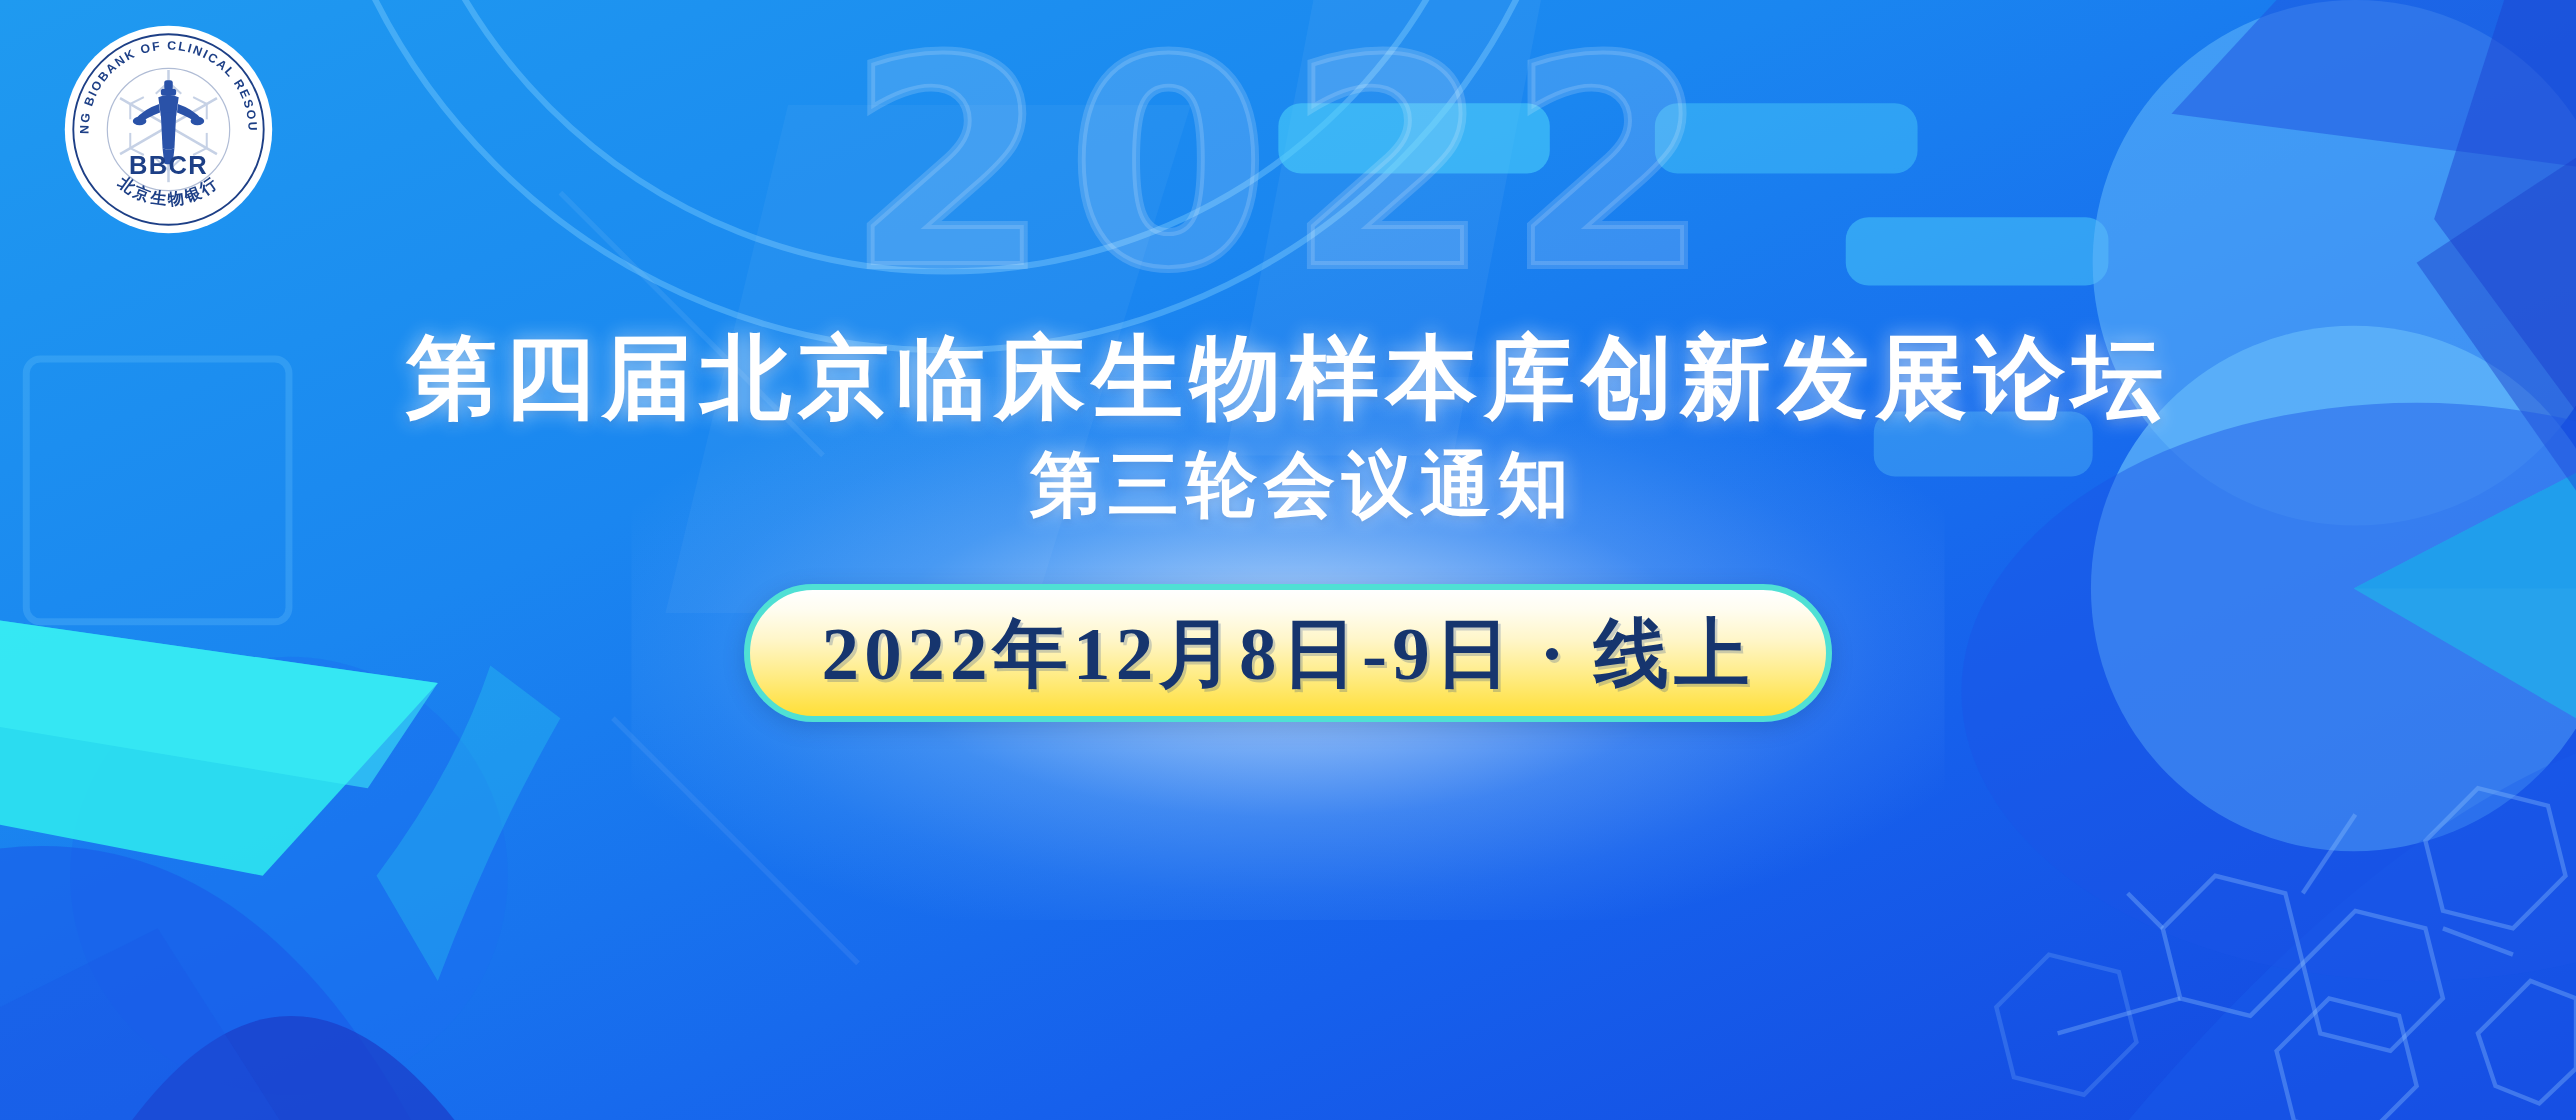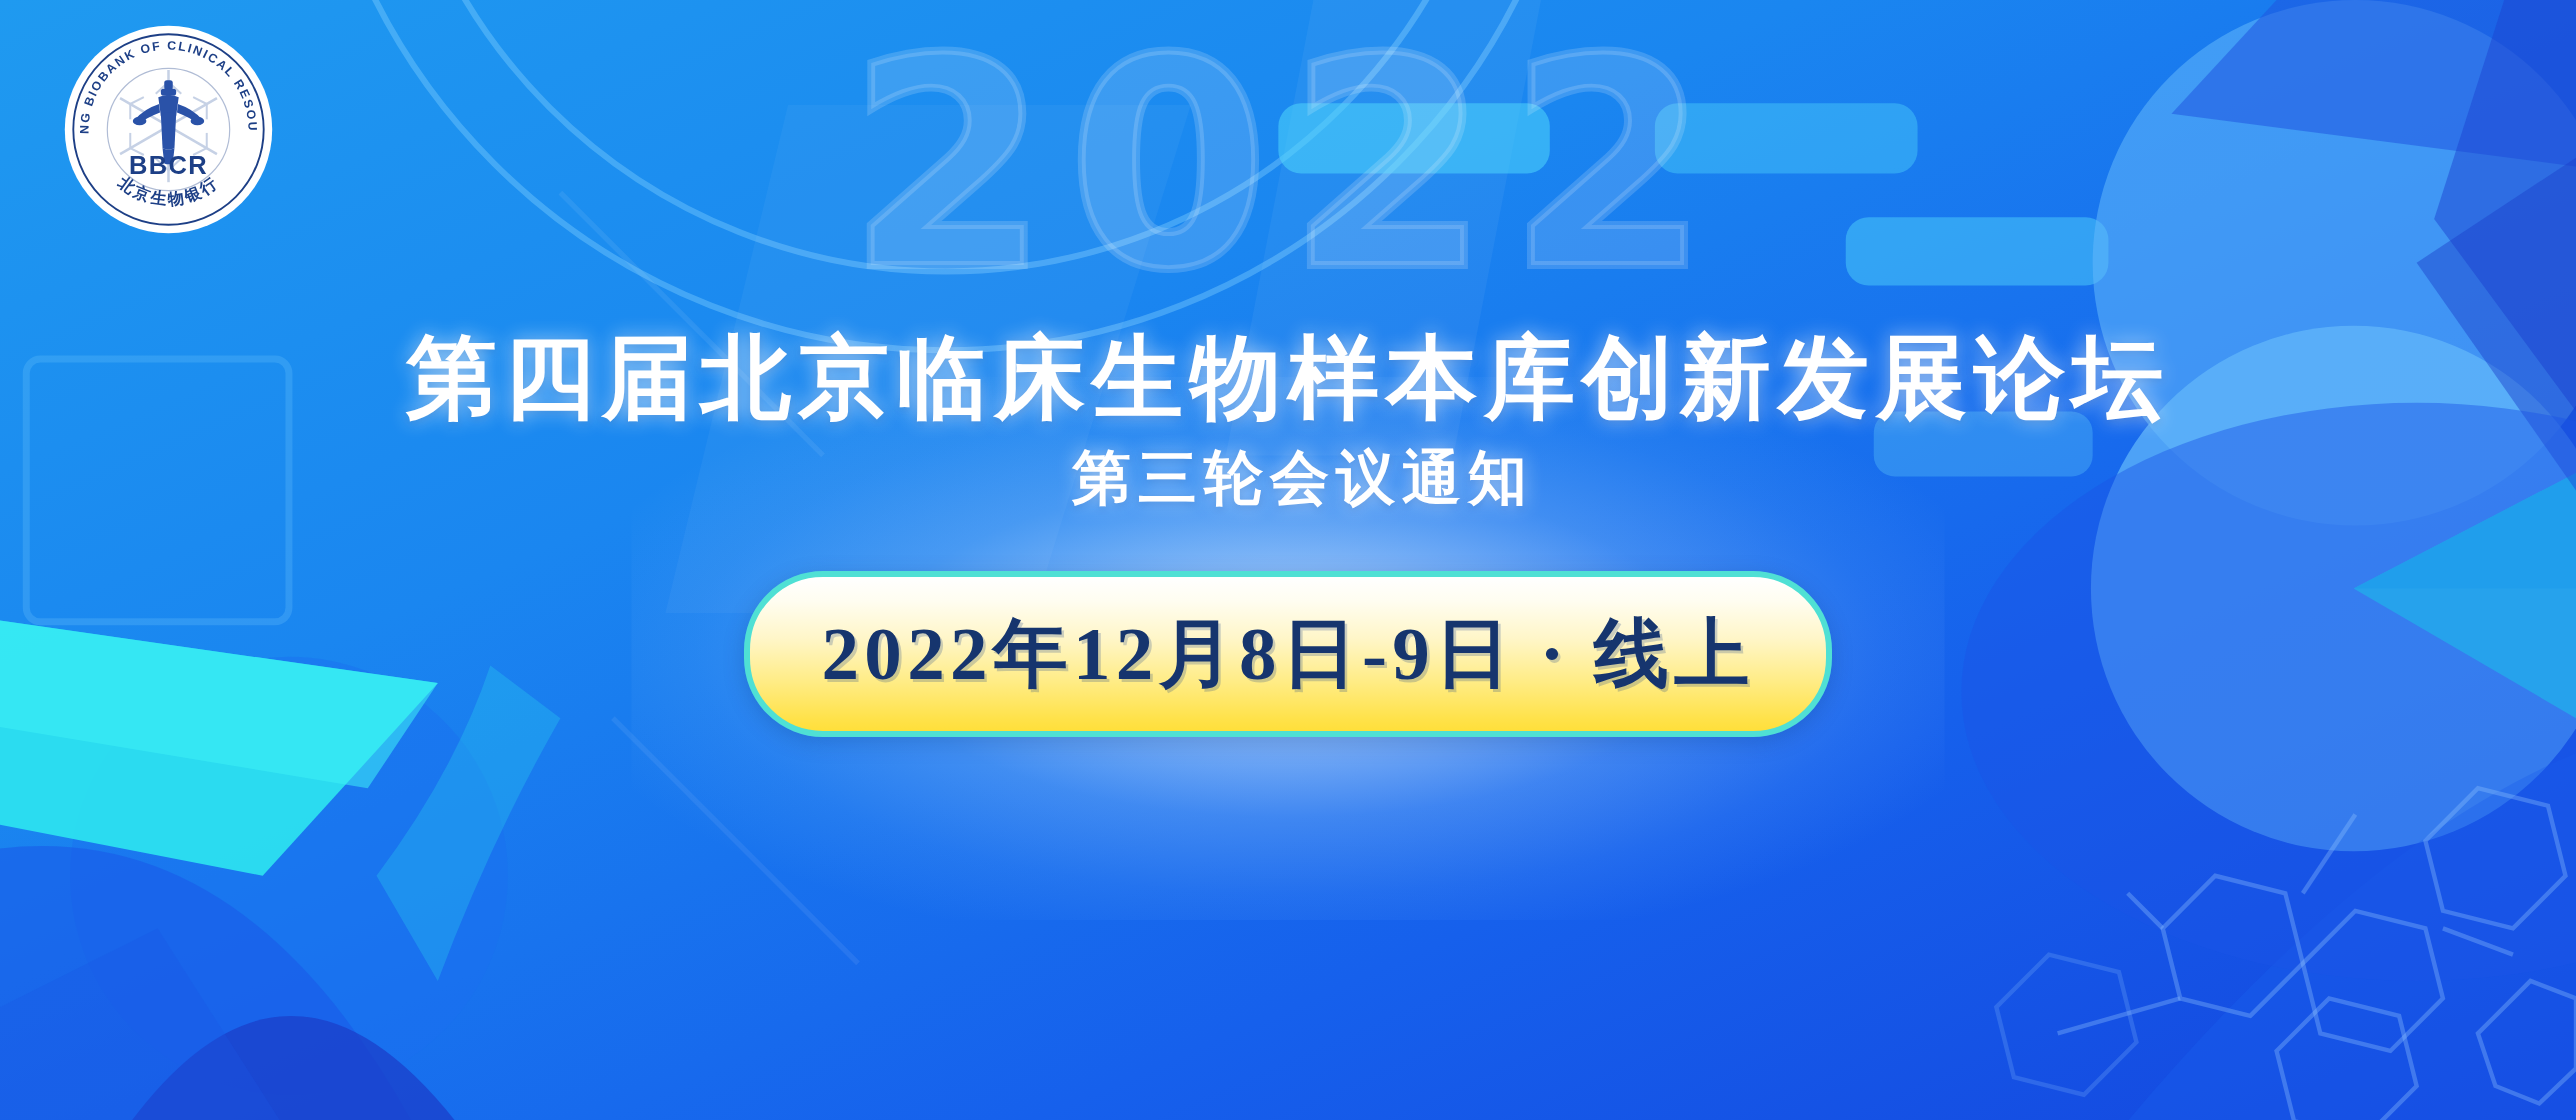--- a/index.html
+++ b/index.html
@@ -90,36 +90,36 @@
     font-size:91px;
     line-height:1.12;
     font-weight:700;
     letter-spacing:7px;
     text-shadow:0 0 19px rgba(255,255,255,0.6),0 1.8px 7px rgba(10,60,140,0.22);
     white-space:nowrap;
   }
   .subtitle2{
     margin-top:15.8px;
     color:#ffffff;
-    font-size:59px;
+    font-size:71px;
     line-height:1.12;
     font-weight:700;
     letter-spacing:7px;
     text-shadow:0 0 19px rgba(255,255,255,0.6),0 1.8px 7px rgba(10,60,140,0.22);
     white-space:nowrap;
     margin-left:30px;
   }
 
   
   .date-pill{
     margin-top:60px;
     display:inline-flex;
     align-items:center;
     justify-content:center;
-    height:166px;
+    height:138px;
     padding:0 72px;
     border:6.1px solid #4fe0d4;
     border-radius:79px;
     background:linear-gradient(180deg,#ffffff 0%,#fffdf0 16%,#fff6c8 40%,#ffec85 68%,#ffe24a 92%,#ffdf3a 100%);
     box-shadow:0 5.3px 21px rgba(5,45,120,0.24);
   }
   .date-text{
     font-size:75px;
     line-height:1;
     font-weight:700;

